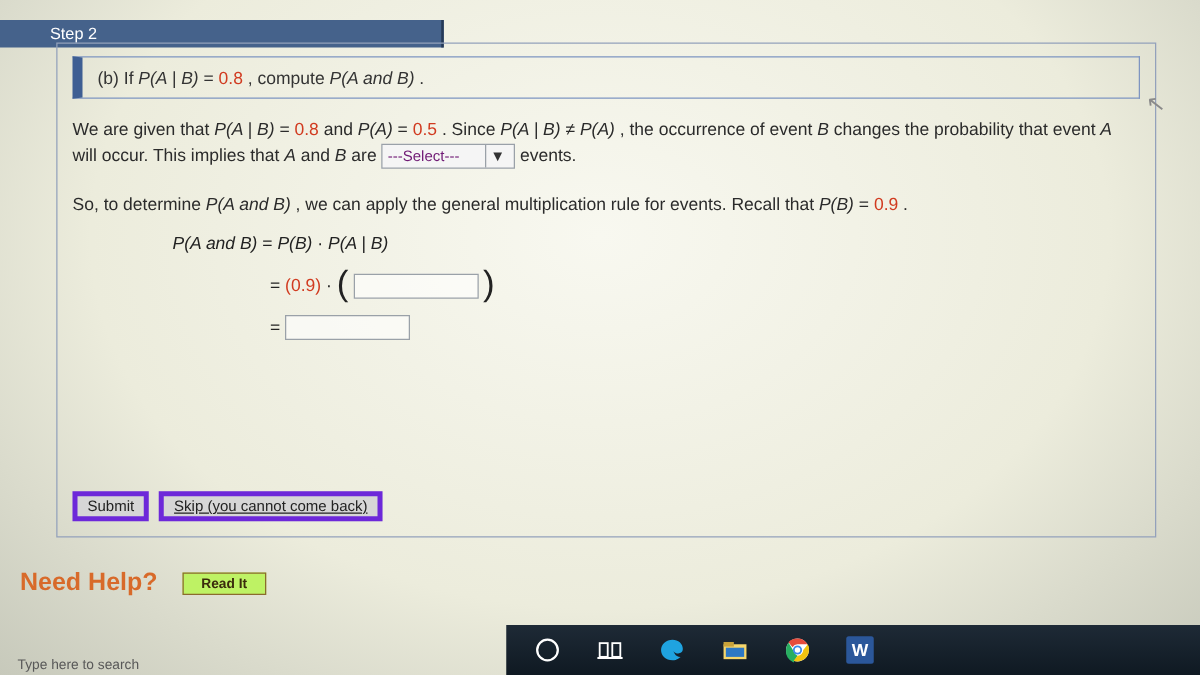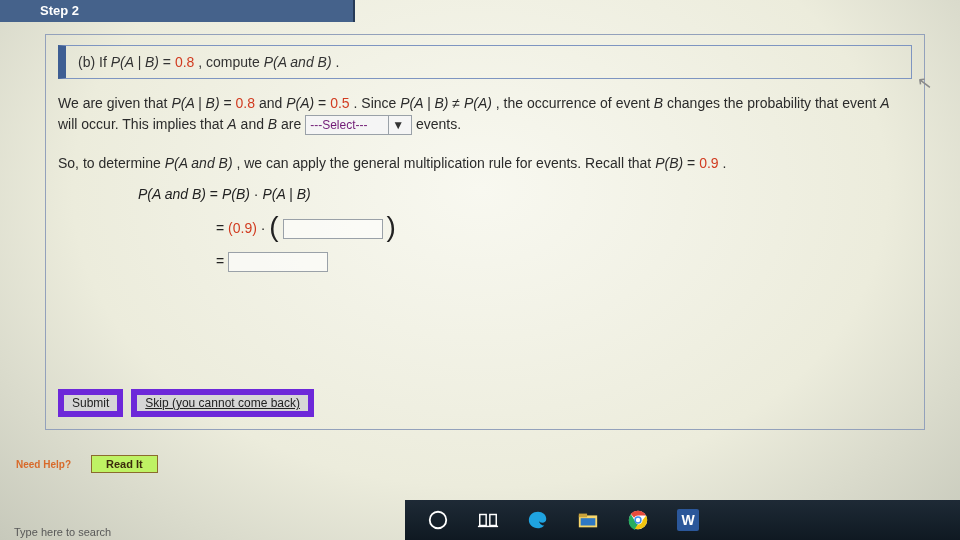--- a/index.html
+++ b/index.html
@@ -17,26 +17,26 @@
     background: radial-gradient(ellipse at 50% 35%, #f8f8f0 0%, #ececdc 60%, #c7c9bb 100%);
   }
   #page {
     position: relative;
     width: 960px;
     height: 540px;
   }
 
   .step-tab {
     position: absolute;
-    top: 0; left: 0;
+    top: 16px; left: 0;
     width: 355px;
     height: 22px;
     background: #45628b;
     color: #fff;
-    font-weight: bold;
+    font-weight: normal;
     font-size: 13px;
     line-height: 22px;
     padding-left: 40px;
     box-sizing: border-box;
     border-right: 2px solid #263a57;
   }
 
   .outer-panel {
     position: absolute;
     left: 45px;
@@ -110,21 +110,21 @@
     top: -2px;
   }
 
   .button-row {
     position: absolute;
     left: 12px;
     bottom: 12px;
   }
   .btn {
     display: inline-block;
-    border: 6px solid #6d28d9;
+    border: 4px solid #6d28d9;
     background: #d6d6d6;
     font-size: 12px;
     padding: 1px 8px;
     margin-right: 4px;
     color: #222;
   }
   .btn.skip { text-decoration: underline; }
 
   .cursor-icon {
     position: absolute;
@@ -138,21 +138,21 @@
   .need-help-row {
     position: absolute;
     left: 16px;
     top: 455px;
     display: flex;
     align-items: center;
   }
   .need-help-label {
     color: #d86a2a;
     font-weight: bold;
-    font-size: 10px;
+    font-size: 20px;
     margin-right: 20px;
   }
   .read-it {
     border: 1px solid #8b6b2e;
     background: #bef264;
     color: #3b2b0c;
     font-size: 11px;
     font-weight: bold;
     padding: 2px 14px;
   }

